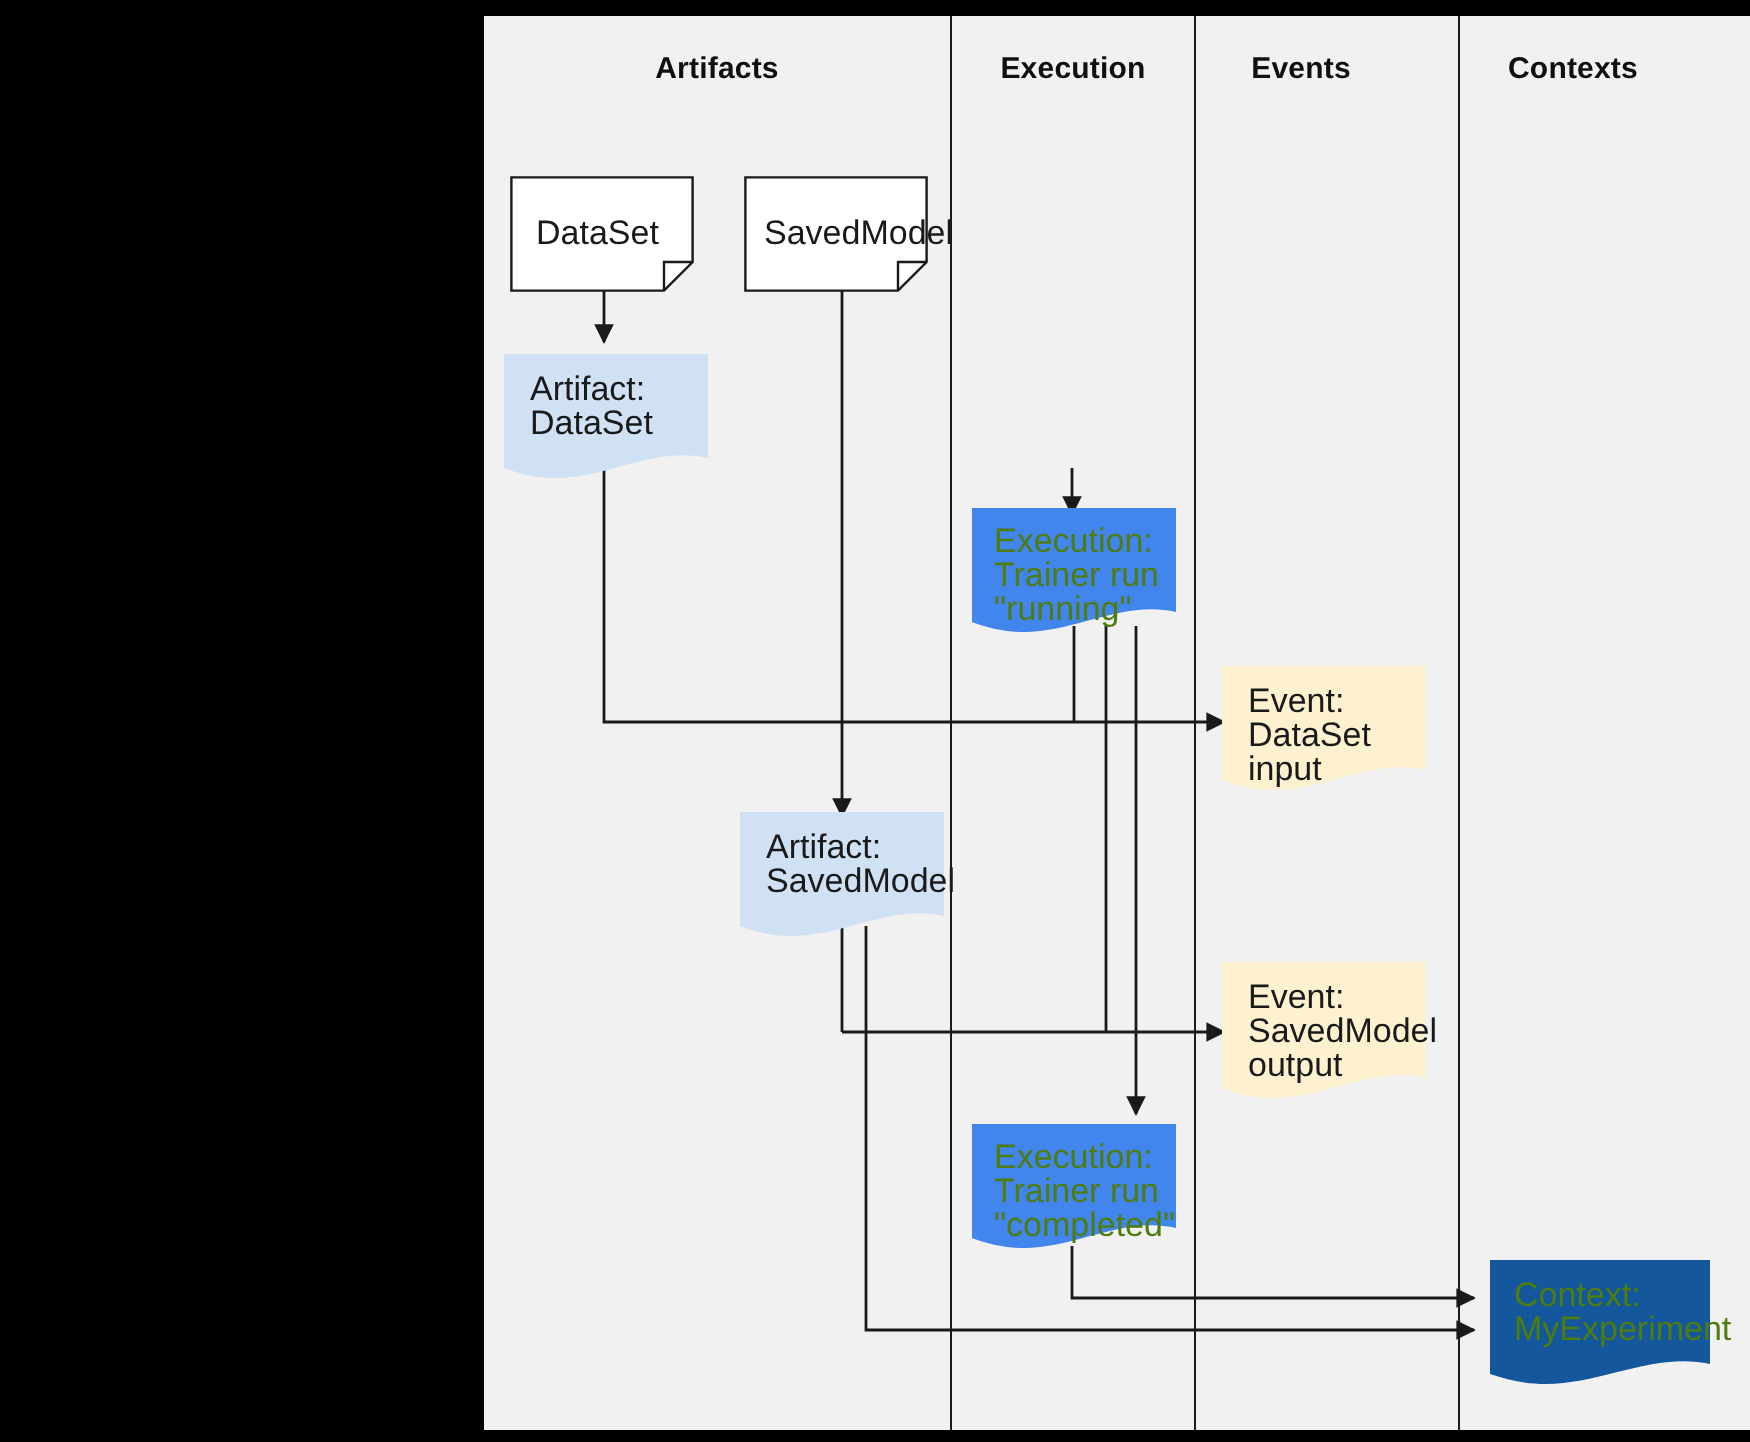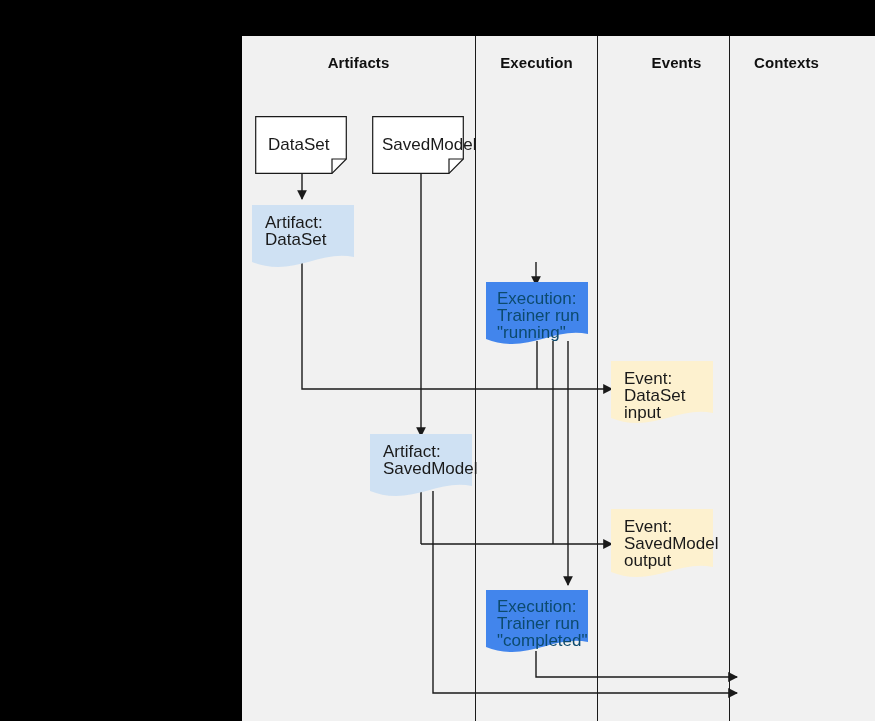--- a/index.html
+++ b/index.html
@@ -11,21 +11,20 @@
     overflow: hidden;
   }
   body {
     font-family: "Liberation Sans", sans-serif;
   }
   #stage {
     position: relative;
     width: 875px;
     height: 545px;
     background: #000000;
-    margin-top: 28px;
   }
   #canvas {
     position: absolute;
     left: 242px;
     top: 8px;
     width: 633px;
     height: 707px;
     background: #f1f1f1;
     overflow: hidden;
   }
@@ -58,36 +57,36 @@
   }
   .node-label {
     position: absolute;
     white-space: pre-line;
     font-size: 17px;
     line-height: 17px;
     color: #1a1a1a;
     pointer-events: none;
   }
   .node-label.light {
-    color: #0c4a6e;
+    color: #4d7c0f;
   }
 </style>
 </head>
 <body>
 
 <div id="stage">
   <div id="canvas">
 
     <div class="col-divider" style="left:233px;"></div>
     <div class="col-divider" style="left:355px;"></div>
     <div class="col-divider" style="left:487px;"></div>
 
     <div class="col-header" style="left:0px;   width:233px;">Artifacts</div>
     <div class="col-header" style="left:234px; width:121px;">Execution</div>
-    <div class="col-header" style="left:369px; width:131px;">Events</div>
+    <div class="col-header" style="left:343px; width:131px;">Events</div>
     <div class="col-header" style="left:472px; width:145px;">Contexts</div>
 
     <svg class="svg-layer" viewBox="0 0 633 707">
       <defs>
         <marker id="arrow" viewBox="0 0 10 10" refX="9" refY="5" markerWidth="7" markerHeight="7" orient="auto-start-reverse">
           <path d="M 0 0 L 10 5 L 0 10 z" fill="#1a1a1a"></path>
         </marker>
       </defs>
       <g fill="none" stroke="#1a1a1a" stroke-width="1.4">
 
@@ -173,15 +172,22 @@
 
     <div class="node" style="left:369px; top:473px; width:102px; height:70px;">
       <svg width="102" height="70" viewBox="0 0 102 70">
         <path d="M 0 0 L 102 0 L 102 58 C 76 52, 52 68, 26 68 C 16 68, 8 66, 0 63 Z" fill="#fdf1cf"></path>
       </svg>
       <span class="node-label" style="left:13px; top:9px;">Event:
 SavedModel
 output</span>
     </div>
 
+    <div class="node" style="left:503px; top:622px; width:110px; height:64px;">
+      <svg width="110" height="64" viewBox="0 0 110 64">
+        <path d="M 0 0 L 110 0 L 110 52 C 82 46, 56 62, 28 62 C 17 62, 9 60, 0 57 Z" fill="#15579c"></path>
+      </svg>
+      <span class="node-label light" style="left:12px; top:9px;">Context:
+MyExperiment</span>
+    </div>
 
   </div>
 </div>
 
 </body></html>

